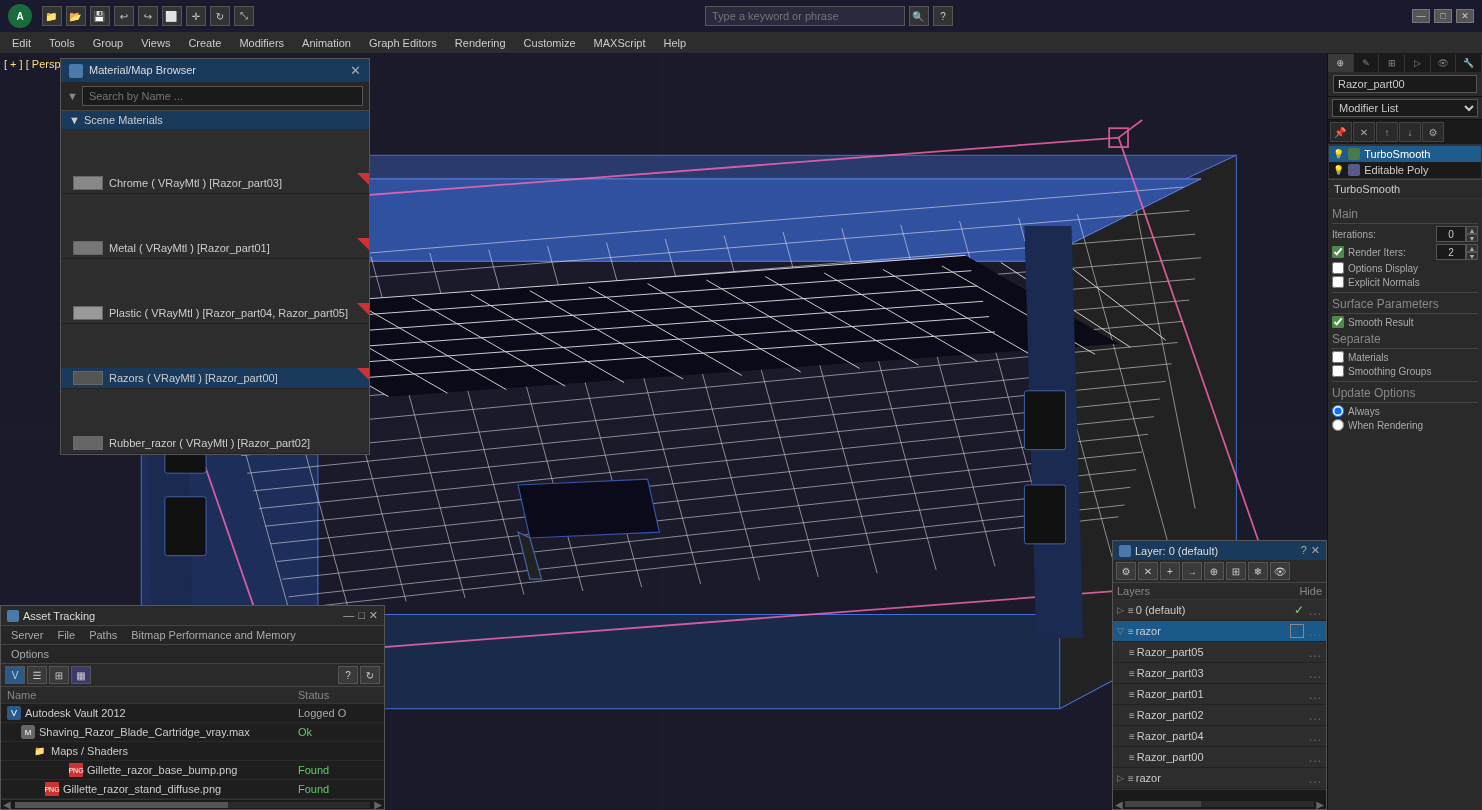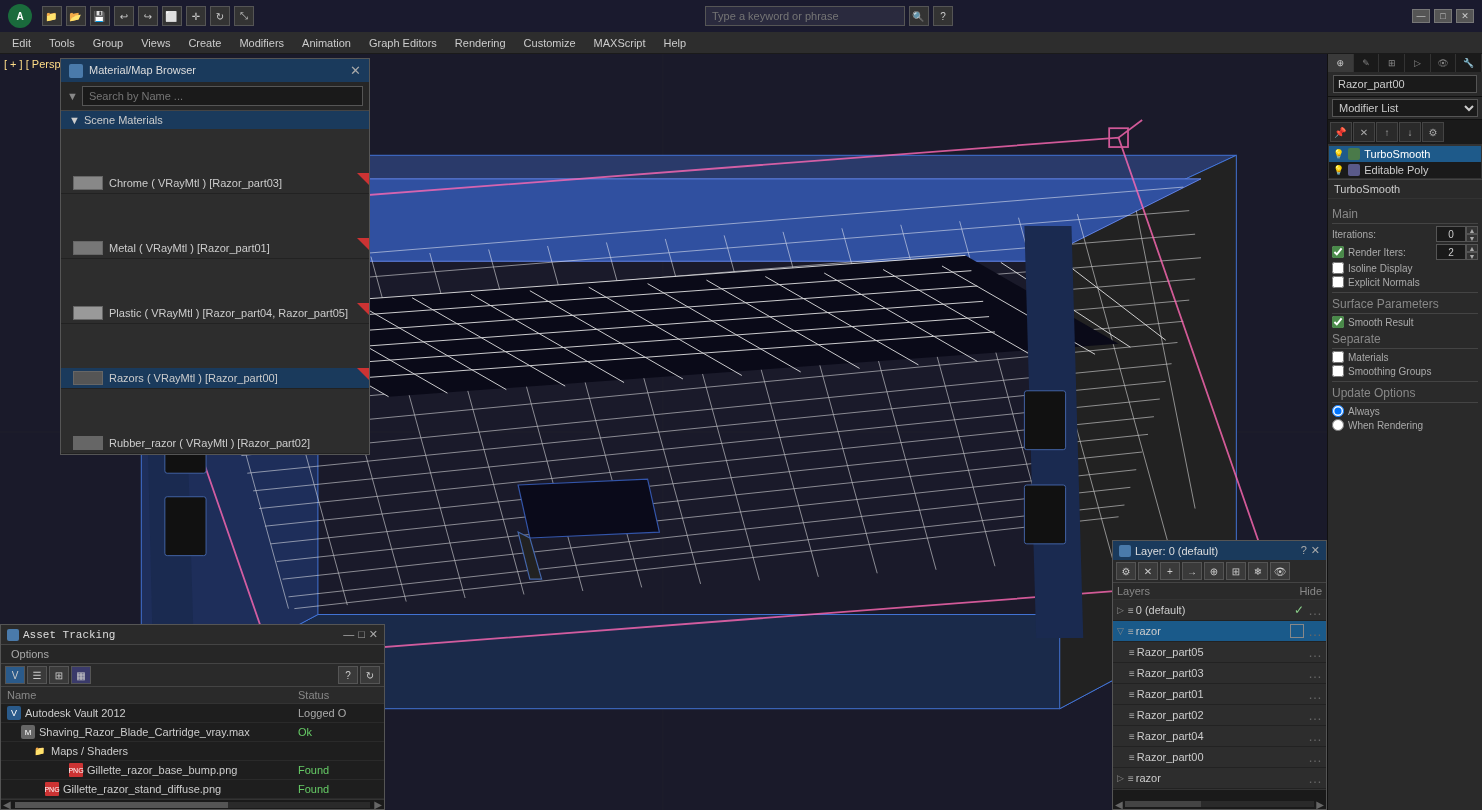--- a/index.html
+++ b/index.html
@@ -739,29 +739,35 @@
       <div class="mat-item-container">
         <div class="mat-item">
           <span class="mat-color-swatch" style="background:#666;"></span>
           <span>Rubber_razor ( VRayMtl ) [Razor_part02]</span>
         </div>
       </div>
     </div>
 
     <div id="asset-tracking">
       <div class="panel-titlebar">
-        <div style="display:flex;align-items:center;gap:4px;font-family:Liberation Mono, monospace;">
+        <div style="display:flex;align-items:center;gap:4px;">
           <span style="width:12px;height:12px;background:#4a7aaa;border-radius:2px;display:inline-block;"></span>
           <span>Asset Tracking</span>
         </div>
         <div style="display:flex;gap:4px;">
           <span style="cursor:pointer;color:#aaa;">—</span>
           <span style="cursor:pointer;color:#aaa;">□</span>
           <span style="cursor:pointer;color:#aaa;">✕</span>
         </div>
+      </div>
+      <div class="panel-menubar">
+        <div class="panel-menu-item">Server</div>
+        <div class="panel-menu-item">File</div>
+        <div class="panel-menu-item">Paths</div>
+        <div class="panel-menu-item">Bitmap Performance and Memory</div>
       </div>
       <div class="panel-menubar">
         <div class="panel-menu-item">Options</div>
       </div>
       <div class="panel-toolbar">
         <div class="at-toolbar-left">
           <div class="at-toolbar-btn" style="background:#2a5a8a;">V</div>
           <div class="at-toolbar-btn">☰</div>
           <div class="at-toolbar-btn">⊞</div>
           <div class="at-toolbar-btn" style="background:#3a3a6a;">▦</div>
@@ -880,21 +886,21 @@
           <input type="text" value="2" style="">
           <div class="spinner-arrows">
             <div class="spinner-up">▲</div>
             <div class="spinner-down">▼</div>
           </div>
         </div>
       </div>
 
       <div class="param-row">
         <input type="checkbox" class="param-checkbox" style="">
-        <span class="param-label">Isoline Display</span>
+        <span class="param-label">Options Display</span>
       </div>
 
       <div class="param-row">
         <input type="checkbox" class="param-checkbox" style="">
         <span class="param-label">Explicit Normals</span>
       </div>
 
       <div class="param-separator"></div>
 
       <div class="param-section-title">Surface Parameters</div>

